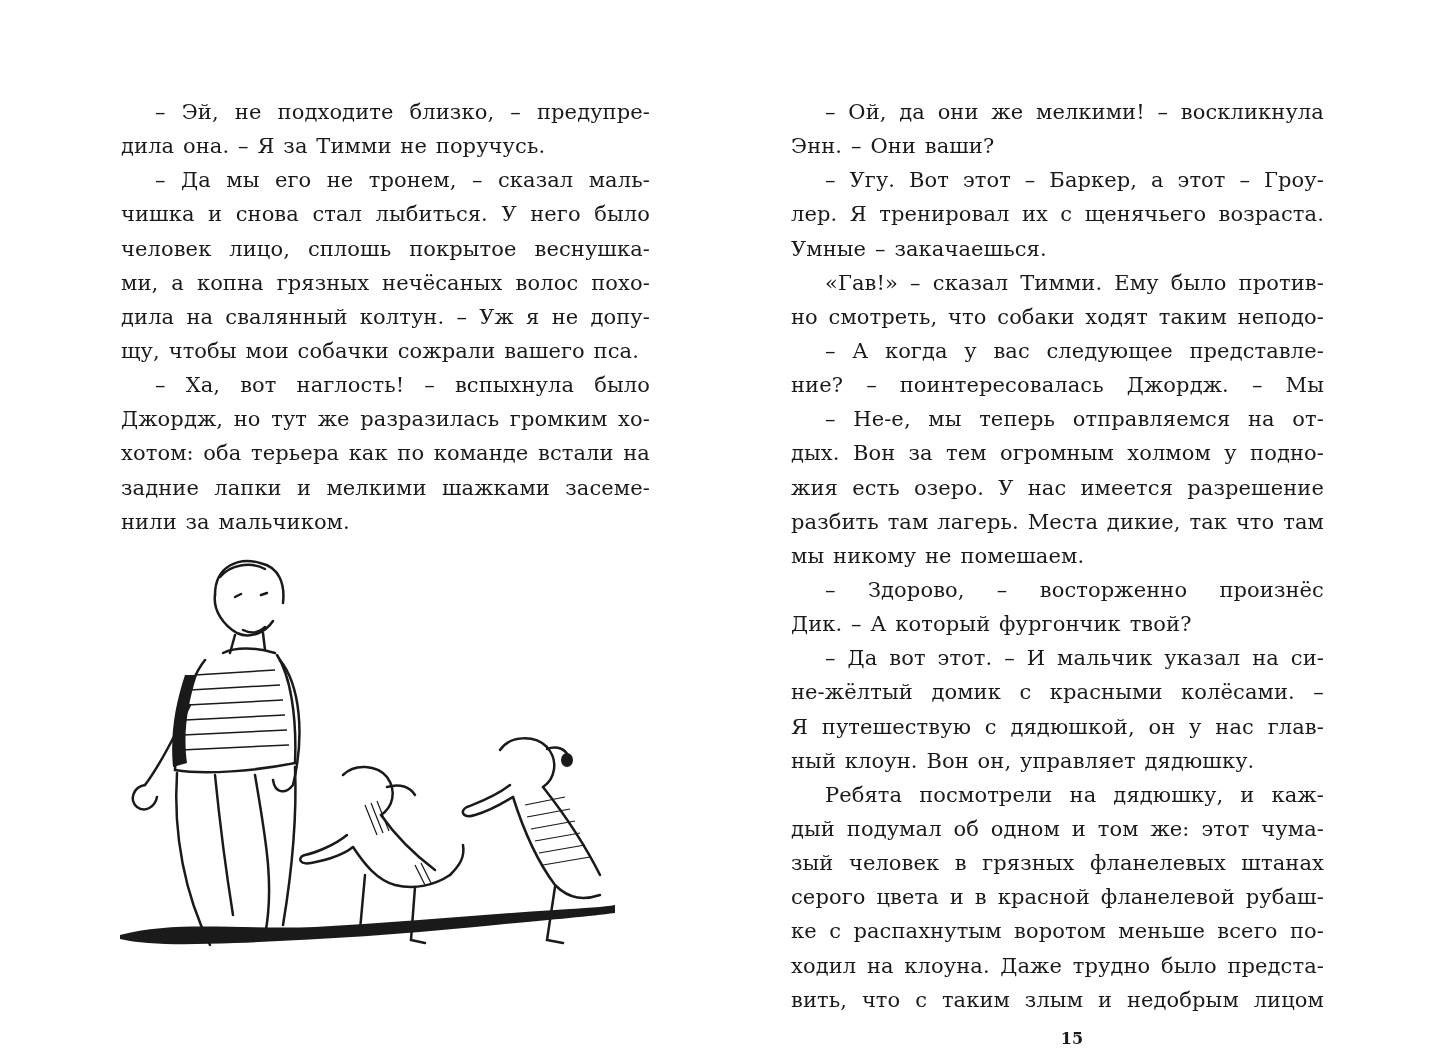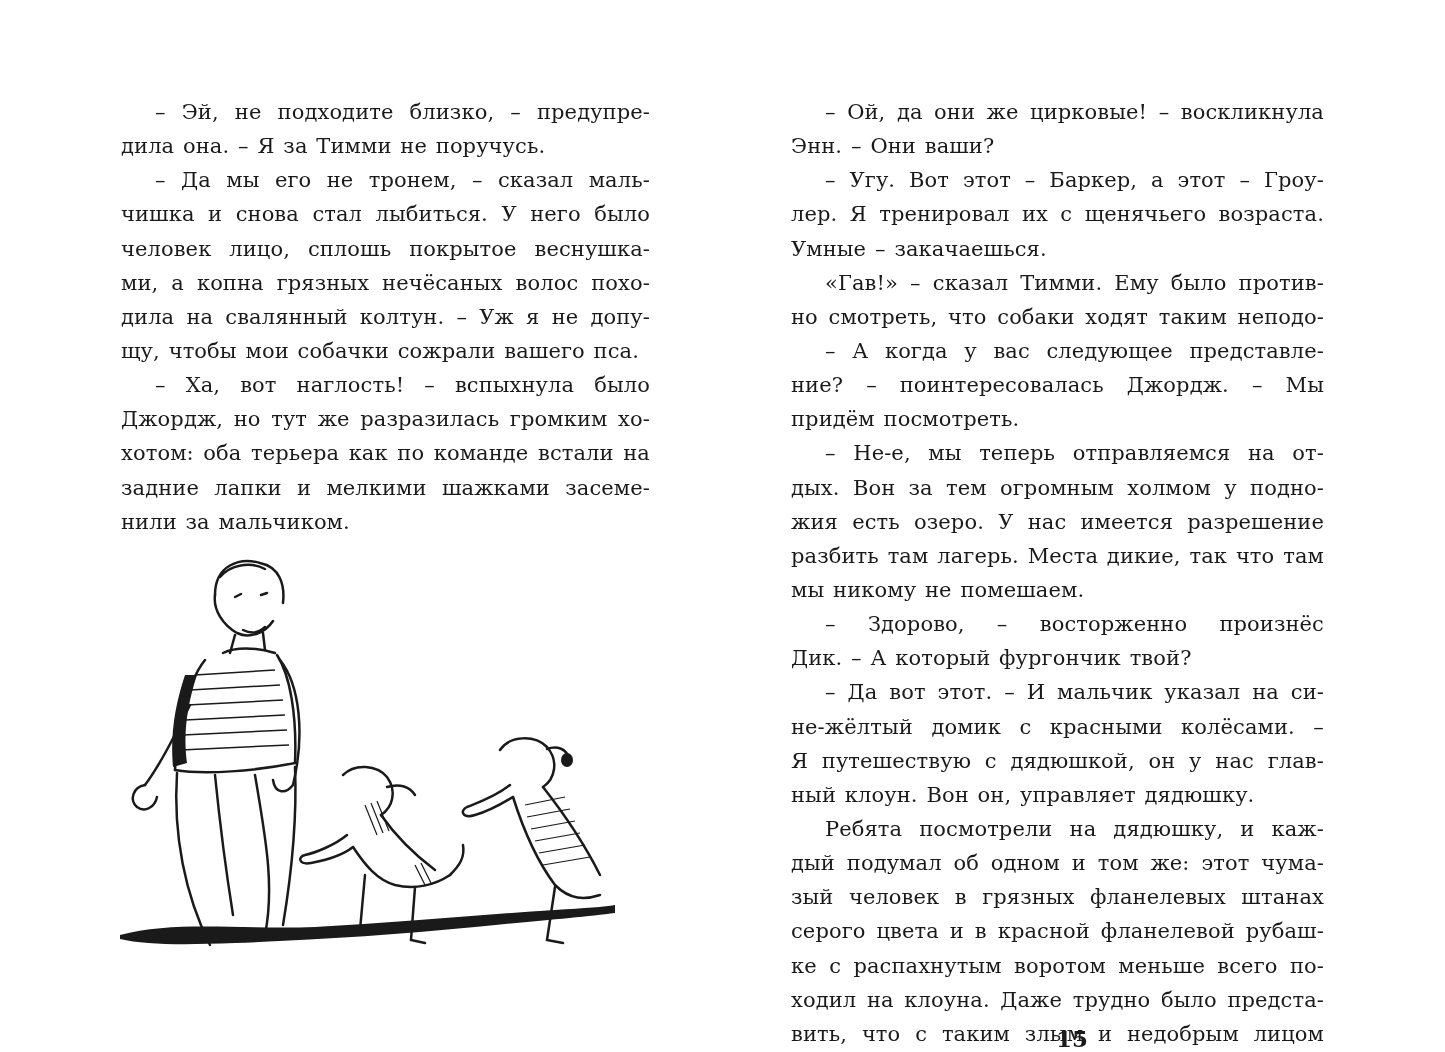--- a/index.html
+++ b/index.html
@@ -8,21 +8,21 @@
   .column { position:absolute; top:95px; }
   .col-left { left:121px; width:529px; }
   .col-right { left:791px; width:533px; }
   .line { height:34.15px; line-height:34.15px; font-size:21px; white-space:nowrap;
           display:flex; justify-content:space-between; letter-spacing:0.1px; }
   .line.last { justify-content:flex-start; }
   .line.last span.w { margin-right:0.42em; }
   .line.indent { padding-left:34px; }
   .illustration { position:absolute; left:115px; top:535px; width:500px; height:460px; }
   .page-number { position:absolute; left:1052px; top:1027px; width:40px; text-align:center;
-                 font-size:23px; font-weight:bold; line-height:24px; }
+                 font-size:16px; font-weight:bold; line-height:24px; }
 </style>
 </head>
 <body>
 
 <div class="column col-left" id="left-col">
     <div class="line indent">
       <span class="w">–</span>
       <span class="w">Эй,</span>
       <span class="w">не</span>
       <span class="w">подходите</span>
@@ -220,21 +220,21 @@
   </svg>
 </div>
 
 <div class="column col-right" id="right-col">
     <div class="line indent">
       <span class="w">–</span>
       <span class="w">Ой,</span>
       <span class="w">да</span>
       <span class="w">они</span>
       <span class="w">же</span>
-      <span class="w">цирковые!</span>
+      <span class="w">мелкими!</span>
       <span class="w">–</span>
       <span class="w">воскликнула</span>
     </div>
     <div class="line last">
       <span class="w">Энн.</span>
       <span class="w">–</span>
       <span class="w">Они</span>
       <span class="w">ваши?</span>
     </div>
     <div class="line indent">
@@ -290,24 +290,20 @@
       <span class="w">следующее</span>
       <span class="w">представле-</span>
     </div>
     <div class="line">
       <span class="w">ние?</span>
       <span class="w">–</span>
       <span class="w">поинтересовалась</span>
       <span class="w">Джордж.</span>
       <span class="w">–</span>
       <span class="w">Мы</span>
-    </div>
-    <div class="line last">
-      <span class="w">придём</span>
-      <span class="w">посмотреть.</span>
     </div>
     <div class="line indent">
       <span class="w">–</span>
       <span class="w">Не-е,</span>
       <span class="w">мы</span>
       <span class="w">теперь</span>
       <span class="w">отправляемся</span>
       <span class="w">на</span>
       <span class="w">от-</span>
     </div>

